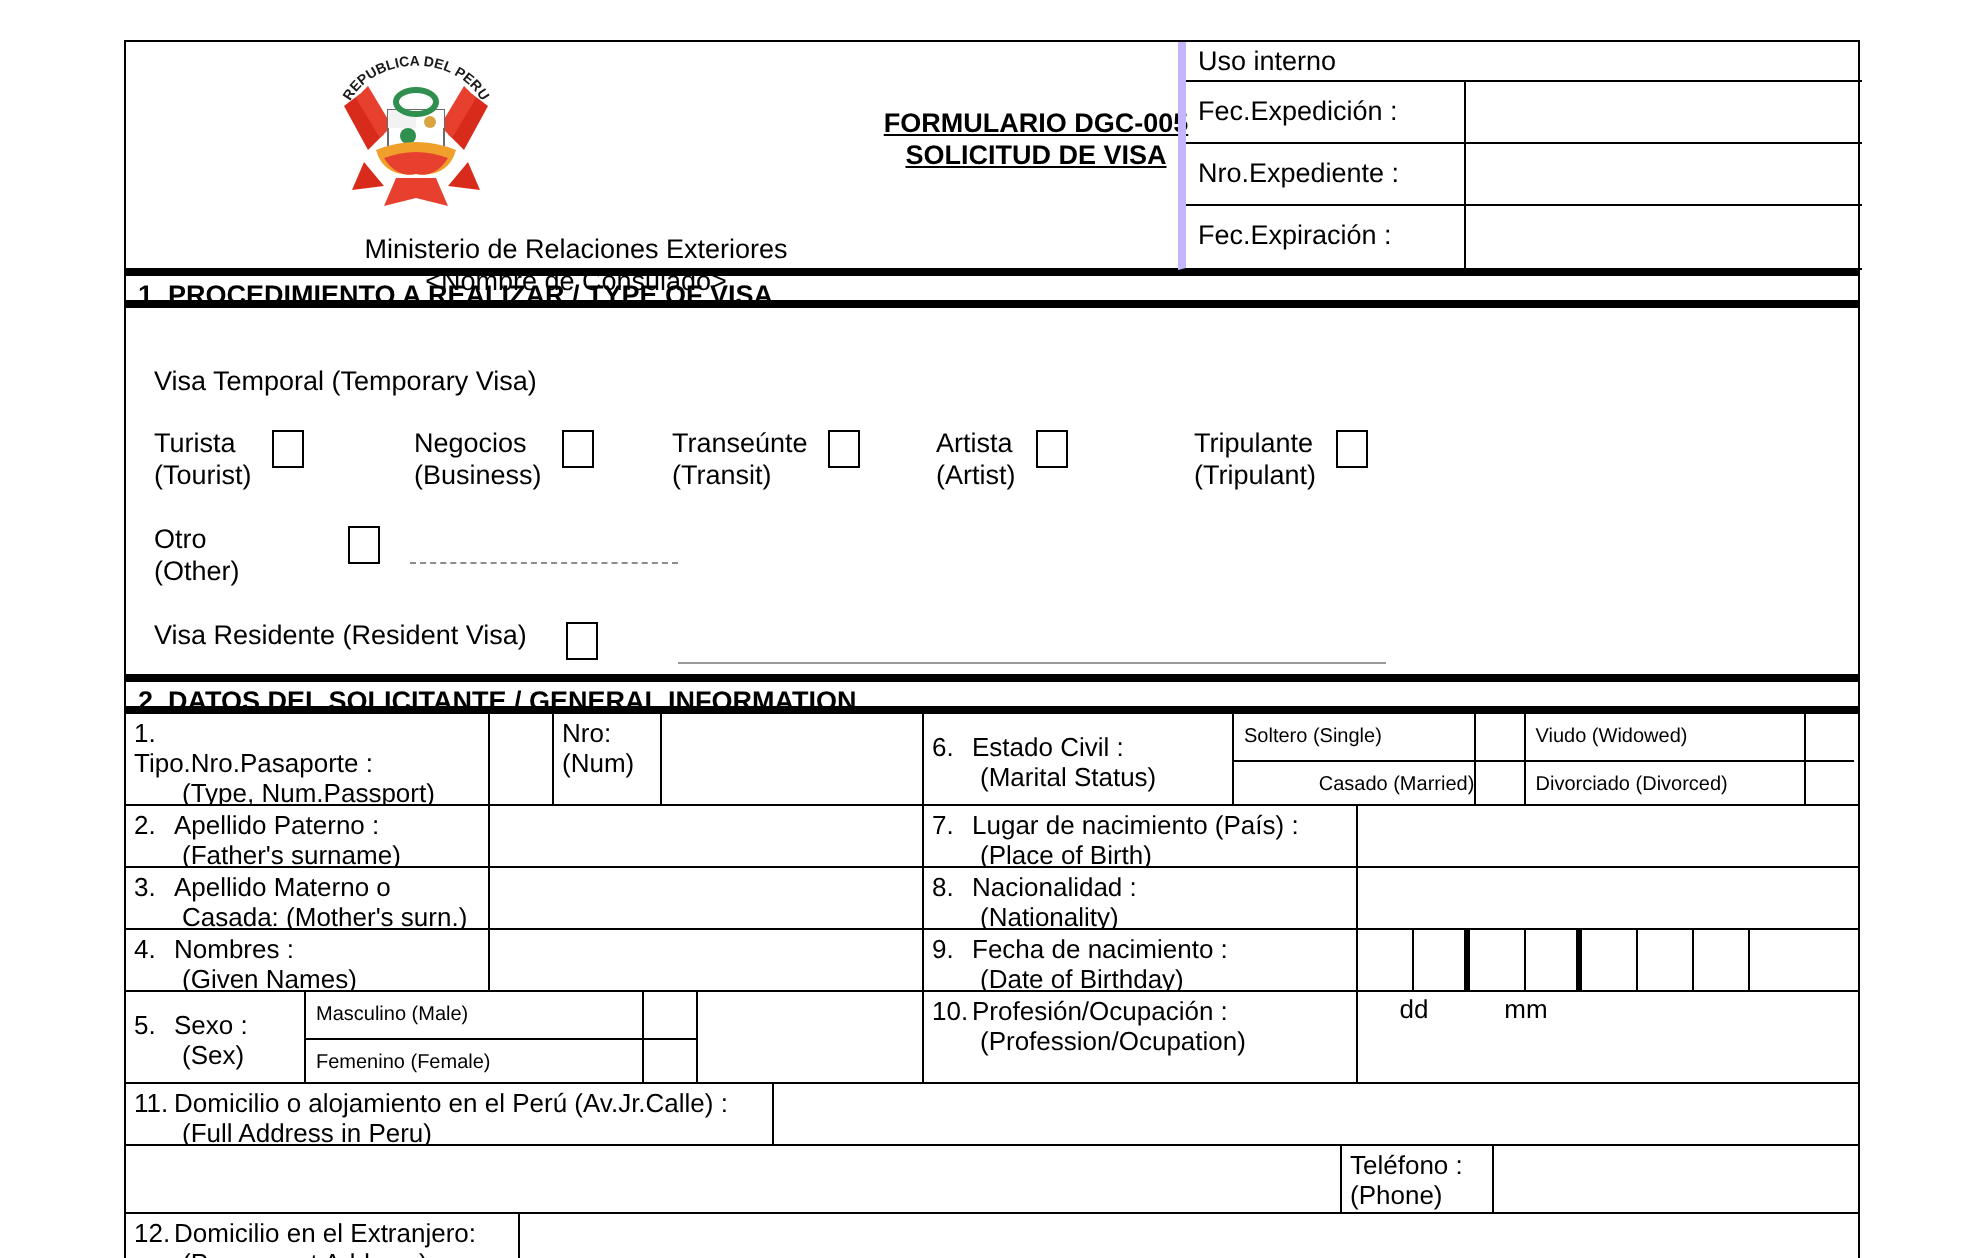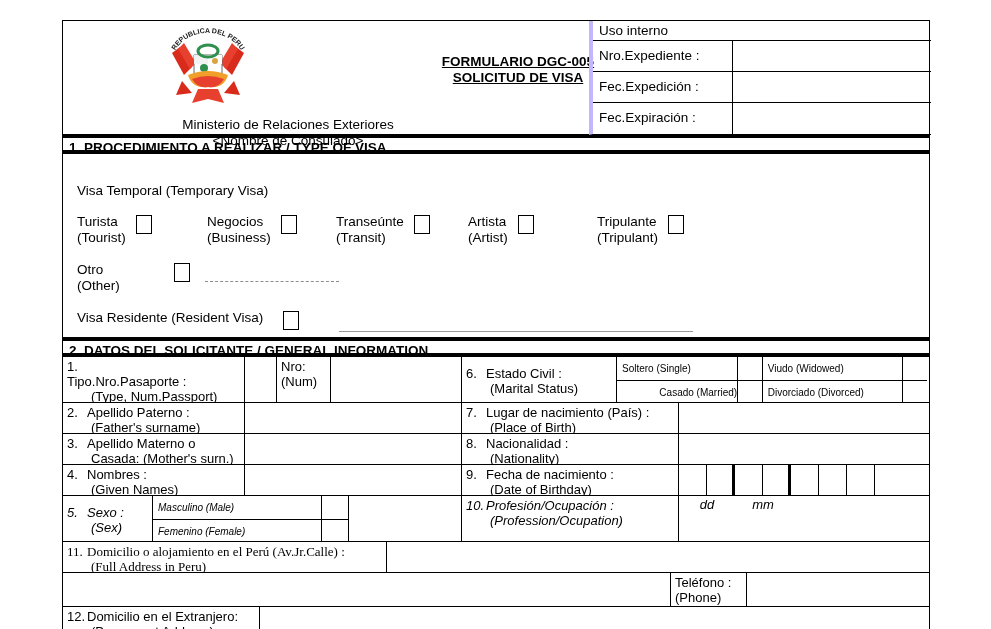--- a/index.html
+++ b/index.html
@@ -306,25 +306,25 @@
 
       <div class="form-title">
         <div>FORMULARIO DGC-005</div>
         <div>SOLICITUD DE VISA</div>
       </div>
 
       <div class="uso-box">
         <div class="uso-title">Uso interno</div>
 
         <div class="uso-row">
+          <div class="uso-label">Fec.Expedición :</div>
+          <div class="uso-value"></div>
+        </div>
+        <div class="uso-row">
           <div class="uso-label">Nro.Expediente :</div>
-          <div class="uso-value"></div>
-        </div>
-        <div class="uso-row">
-          <div class="uso-label">Fec.Expedición :</div>
           <div class="uso-value"></div>
         </div>
         <div class="uso-row">
           <div class="uso-label">Fec.Expiración :</div>
           <div class="uso-value"></div>
         </div>
       </div>
     </div>
 
     <div class="section-head">1. PROCEDIMIENTO A REALIZAR / TYPE OF VISA.</div>
@@ -466,21 +466,21 @@
           <div class="dcell thick"></div>
           <div class="dcell"></div>
           <div class="dcell thick"></div>
           <div class="dcell"></div>
           <div class="dcell"></div>
           <div class="dcell"></div>
           <div class="dcell open"></div>
         </div>
       </div>
 
-      <div class="row" style="height:46px;font-style:italic;">
+      <div class="row" style="height:46px;">
         <div class="cell stack" style="width:90px;">
           <span class="l1" style="display:block;padding-top:7px;"><span class="num">5.</span><span>Sexo :</span></span>
           <span class="l2 ind">(Sex)</span>
         </div>
         <div class="cell split" style="width:196px;">
           <div>
             <div class="mini" style="width:170px;">Masculino (Male)</div>
             <div class="mini last" style="width:26px;"></div>
           </div>
           <div>
@@ -493,21 +493,21 @@
           <span class="l1"><span class="num">10.</span><span>Profesión/Ocupación :</span></span>
           <span class="l2 ind">(Profession/Ocupation)</span>
         </div>
         <div class="cell datelabels last" style="width:249px;">
           <div class="dlab">dd</div>
           <div class="dlab">mm</div>
         </div>
       </div>
 
       <div class="row" style="height:31px;">
-        <div class="cell stack" style="width:324px;font-family:Liberation Serif, serif;">
+        <div class="cell stack" style="width:324px;">
           <span class="l1"><span class="num">11.</span><span>Domicilio o alojamiento en el Perú (Av.Jr.Calle) :</span></span>
           <span class="l2 ind">(Full Address in Peru)</span>
         </div>
         <div class="cell blank last" style="width:541px;"></div>
       </div>
 
       <div class="row" style="height:34px;">
         <div class="cell blank" style="width:608px;"></div>
         <div class="cell stack" style="width:76px;">
           <span class="l1">Teléfono :</span>

